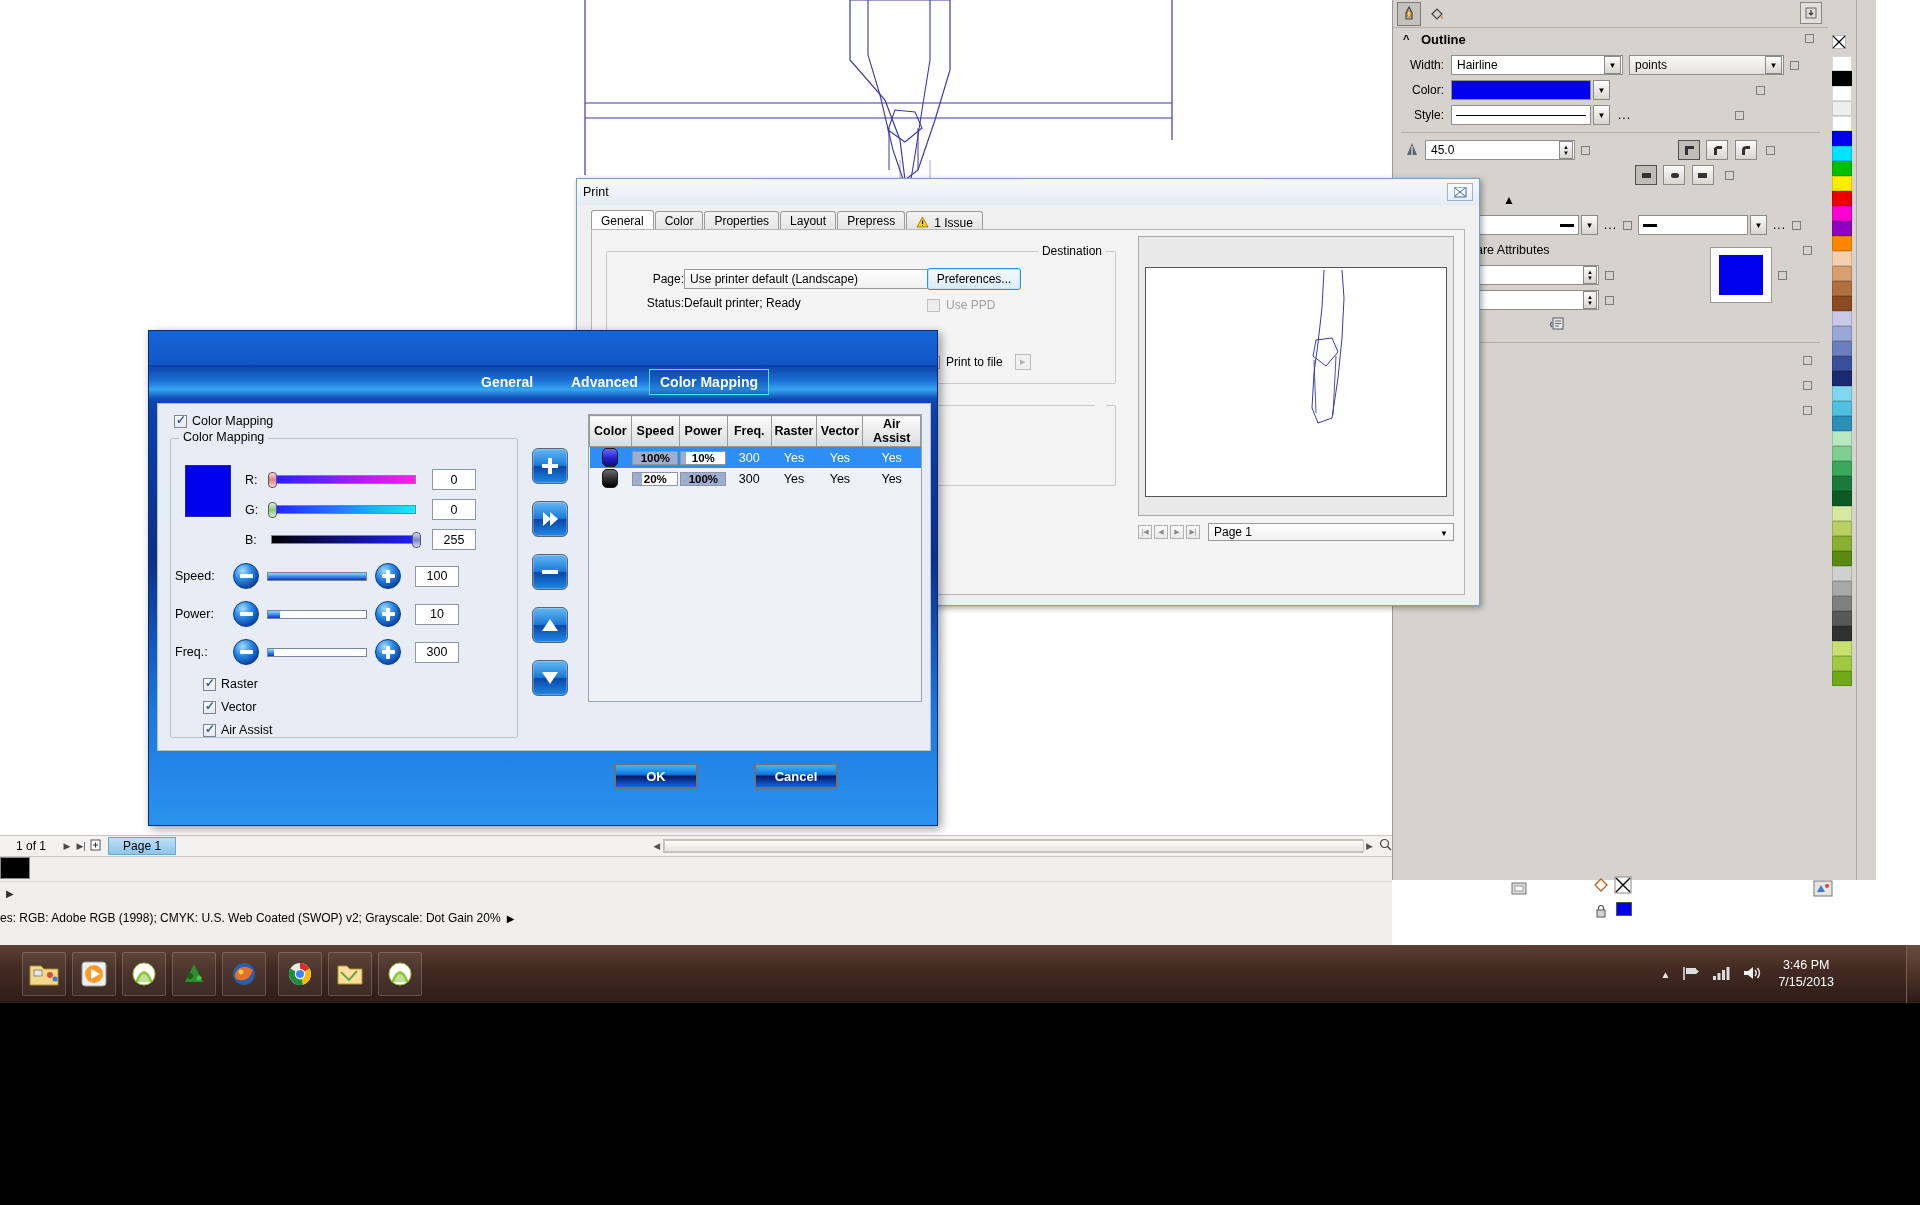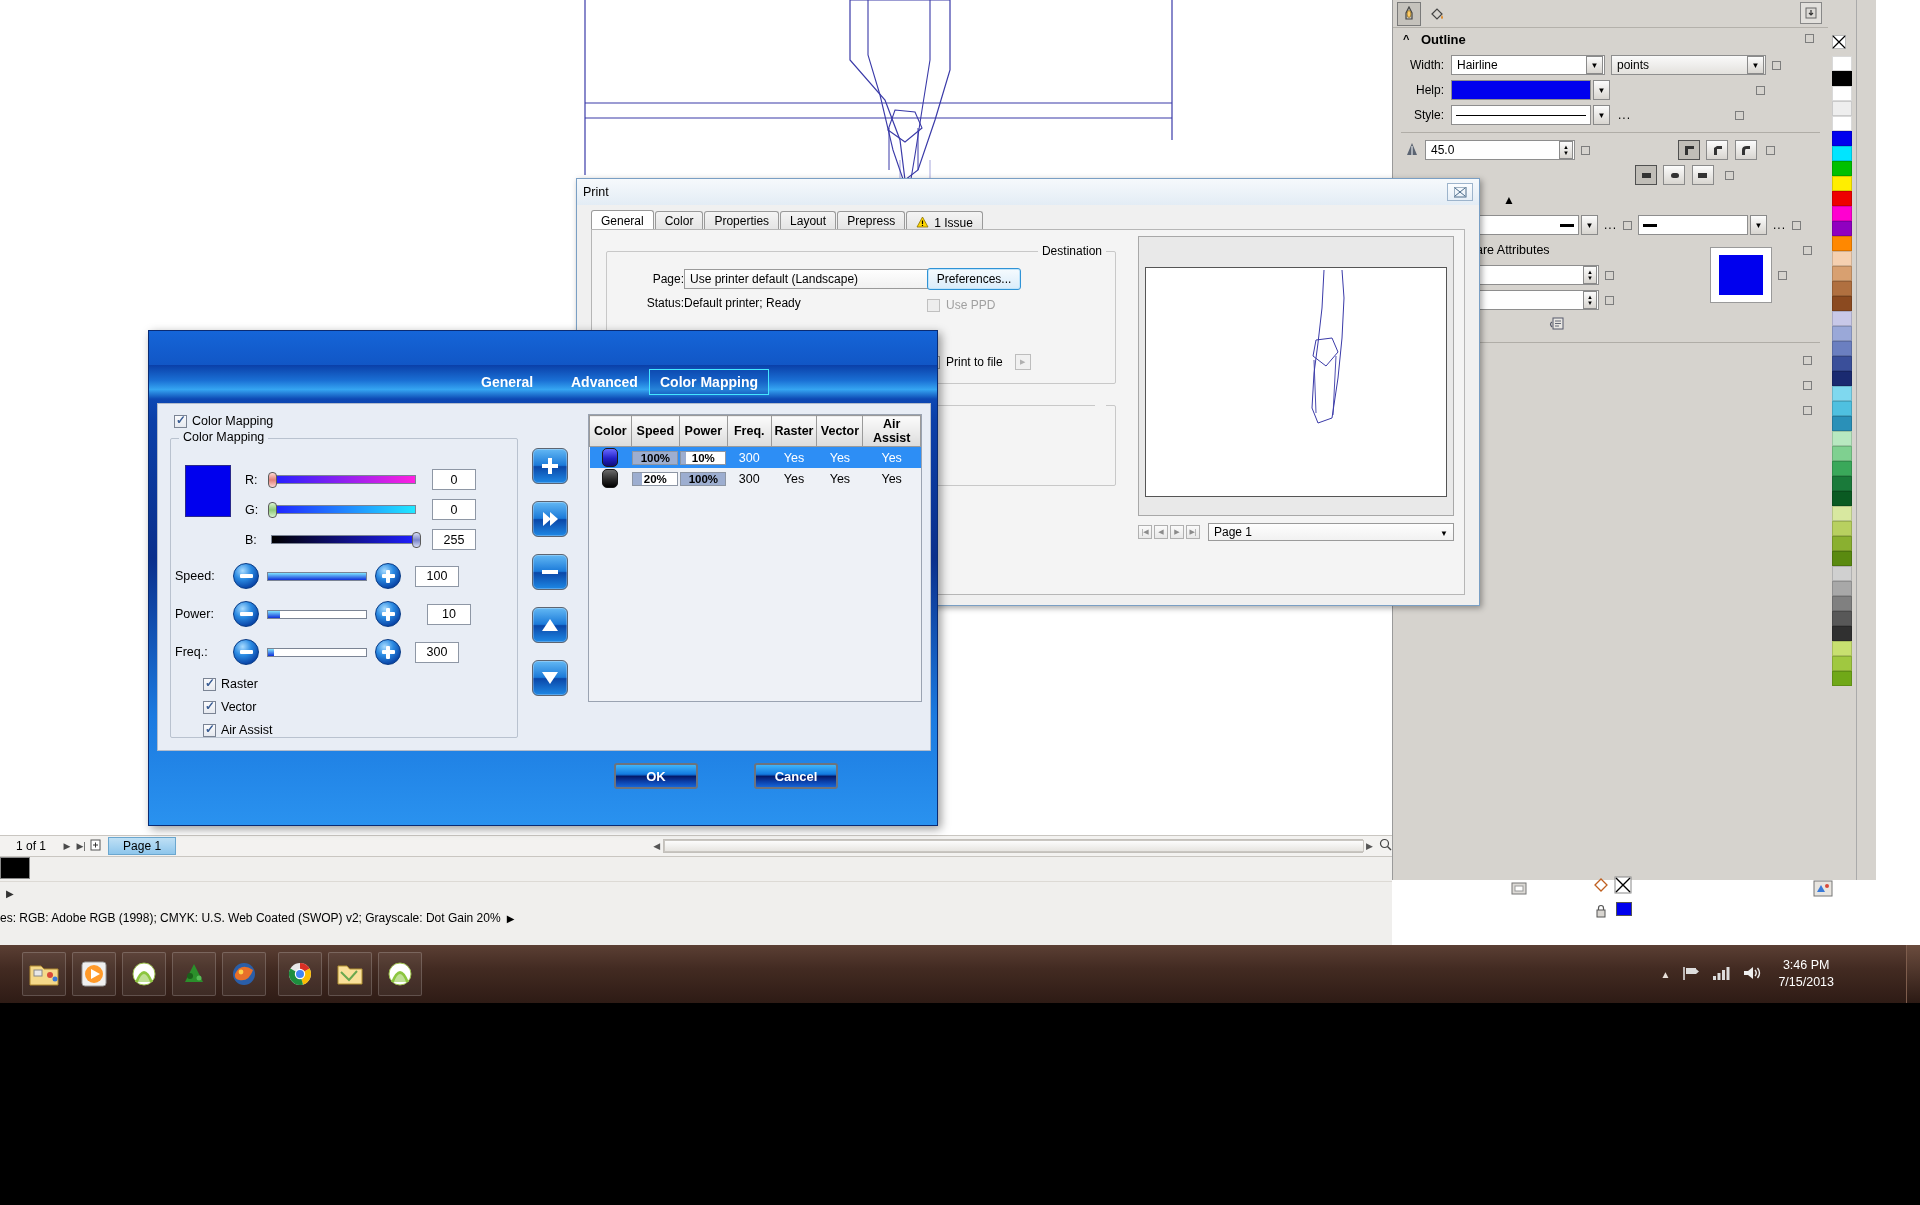--- a/index.html
+++ b/index.html
@@ -176,33 +176,33 @@
     </div>
 
     <div class="docker-section-title">
       <span class="chev">^</span>
       <span>Outline</span>
       <span class="tickbox" style="position:absolute; right:14px; top:6px;"></span>
     </div>
 
     <div class="drow">
       <span class="dlabel">Width:</span>
-      <div class="dfield" style="width:154px;">
+      <div class="dfield" style="width:172px;">
         <span>Hairline</span>
         <span class="ddrop">▼</span>
       </div>
       <div class="dfield" style="width:155px; margin-left:6px; background:linear-gradient(#fafafa,#e3e1dd);">
         <span>points</span>
         <span class="ddrop">▼</span>
       </div>
       <span class="tickbox"></span>
     </div>
 
     <div class="drow">
-      <span class="dlabel">Help:</span>
+      <span class="dlabel">Color:</span>
       <div class="dfield swatchcolor" style="width:140px; padding:0;"></div>
       <span class="ddrop-inline">▼</span>
       <span class="tickbox" style="margin-left:146px;"></span>
     </div>
 
     <div class="drow">
       <span class="dlabel">Style:</span>
       <div class="dfield" style="width:140px; padding:0 4px;">
         <div style="height:1px;background:#000;width:100%;"></div>
       </div>
@@ -669,21 +669,21 @@
         <span class="circbtn">
             <span class="pl-h"></span>
           </span>
         <div class="slider-track" style="width:100px; margin:0 8px; background:#fff;">
           <div style="position:absolute;left:0;top:0;bottom:0;width:12%;background:linear-gradient(#7fe4ff,#1030d8);"></div>
         </div>
         <span class="circbtn">
             <span class="pl-h"></span>
             <span class="pl-v"></span>
           </span>
-        <div class="numfield" style="margin-left:26px;justify-content:center;">
+        <div class="numfield" style="margin-left:14px;justify-content:center;">
             <span>10</span>
           </div>
       </div>
 
       <div style="position:absolute; left:4px; top:200px; display:flex; align-items:center; width:340px;">
         <span style="width:58px;font-size:12.5px;">Freq.:</span>
         <span class="circbtn">
             <span class="pl-h"></span>
           </span>
         <div class="slider-track" style="width:100px; margin:0 8px; background:#fff;">

